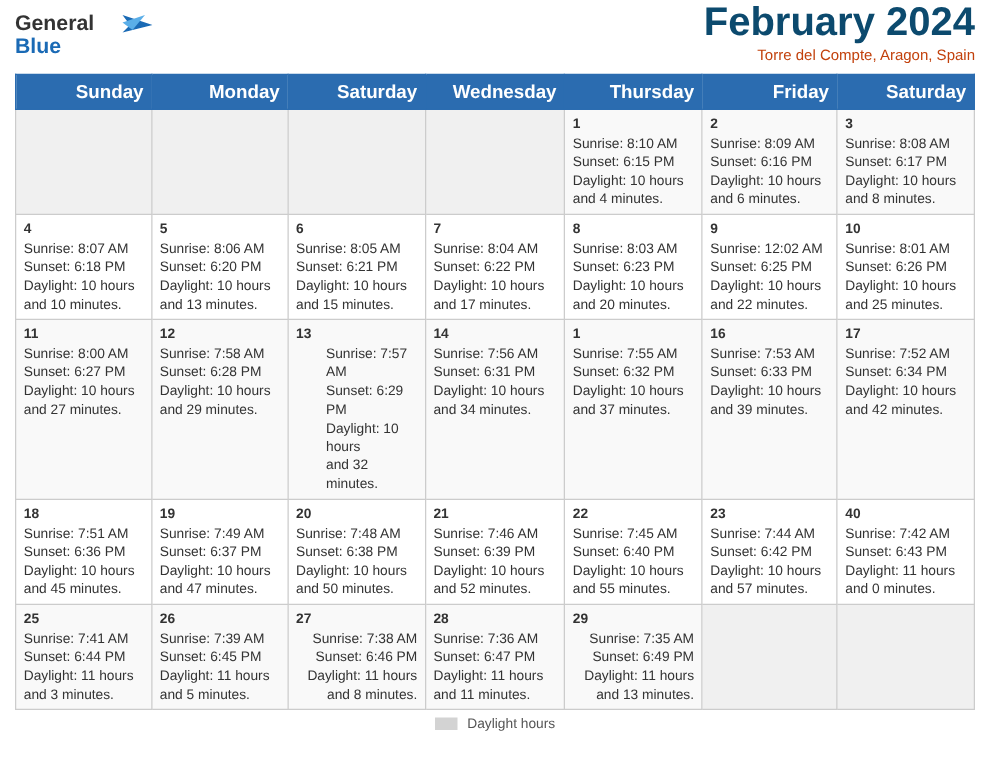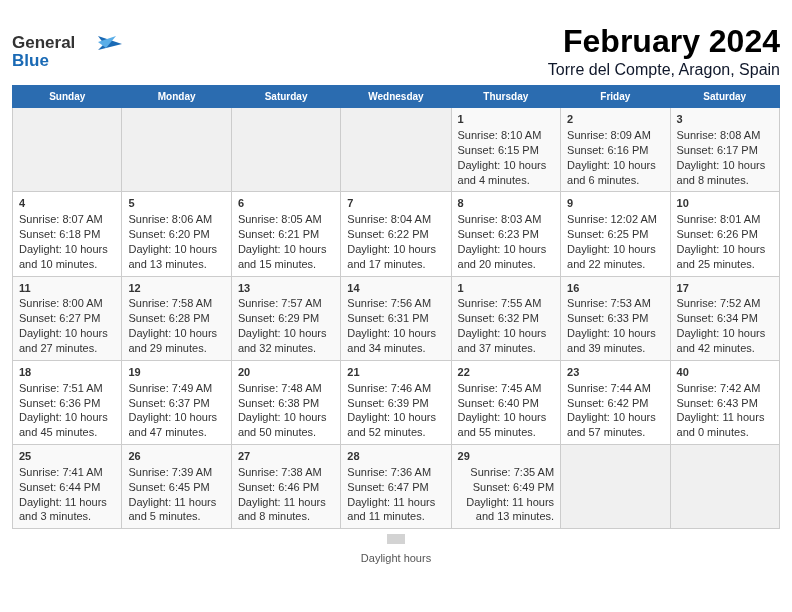--- a/index.html
+++ b/index.html
@@ -5,59 +5,59 @@
     * { margin: 0; padding: 0; box-sizing: border-box; }
     body {
       font-family: Arial, sans-serif;
       background: #fff;
       width: 792px;
       height: 612px;
       overflow: hidden;
     }
     .container {
       width: 792px;
-      padding: 24px 12px 6px 12px;
+      padding: 0 12px 6px 12px;
     }
     .header {
       display: flex;
       align-items: flex-start;
       justify-content: space-between;
       margin-bottom: 6px;
     }
     .logo {
       display: flex;
       align-items: center;
       margin-top: 4px;
     }
     .title-block {
       text-align: right;
     }
     .main-title {
       font-size: 32px;
       font-weight: bold;
-      color: #000000;
+      color: #0c4a6e;
       line-height: 1.1;
     }
     .subtitle {
-      font-size: 16px;
-      color: #0f172a;
+      font-size: 12px;
+      color: #c2410c;
       margin-top: 2px;
     }
     table {
       width: 100%;
       border-collapse: collapse;
       font-size: 10px;
     }
     thead tr th {
       background-color: #2b6cb0;
       color: #fff;
       font-weight: bold;
-      font-size: 10px;
+      font-size: 15px;
       padding: 5px 6px;
-      text-align: center;
+      text-align: right;
       border: 1px solid #2b6cb0;
     }
     tbody tr td {
       border: 1px solid #ccc;
       padding: 4px 6px;
       vertical-align: top;
       width: 113px;
       height: 78px;
       color: #333;
       line-height: 1.35;
@@ -83,21 +83,20 @@
       background-color: #f0f0f0 !important;
     }
     .footer {
       display: flex;
       align-items: center;
       justify-content: center;
       margin-top: 5px;
       font-size: 11px;
       color: #555;
       gap: 8px;
-      flex-direction: column;
     }
     .footer-swatch {
       width: 18px;
       height: 10px;
       background: #d3d3d3;
       display: inline-block;
     }
   </style>
 </head>
 <body>
@@ -222,21 +221,21 @@
           </td>
           <td>
             <span class="day-number">12</span>
             <div class="day-info" style="white-space: pre-line;">Sunrise: 7:58 AM
 Sunset: 6:28 PM
 Daylight: 10 hours
 and 29 minutes.</div>
           </td>
           <td>
             <span class="day-number">13</span>
-            <div class="day-info" style="white-space: pre-line;">Sunrise: 7:57 AM
+            <div class="day-info" style="white-space: pre-line; margin-left: 24px;">Sunrise: 7:57 AM
 Sunset: 6:29 PM
 Daylight: 10 hours
 and 32 minutes.</div>
           </td>
           <td>
             <span class="day-number">14</span>
             <div class="day-info" style="white-space: pre-line;">Sunrise: 7:56 AM
 Sunset: 6:31 PM
 Daylight: 10 hours
 and 34 minutes.</div>
@@ -324,21 +323,21 @@
           </td>
           <td>
             <span class="day-number">26</span>
             <div class="day-info" style="white-space: pre-line;">Sunrise: 7:39 AM
 Sunset: 6:45 PM
 Daylight: 11 hours
 and 5 minutes.</div>
           </td>
           <td>
             <span class="day-number">27</span>
-            <div class="day-info" style="white-space: pre-line;">Sunrise: 7:38 AM
+            <div class="day-info" style="white-space: pre-line; text-align: right;">Sunrise: 7:38 AM
 Sunset: 6:46 PM
 Daylight: 11 hours
 and 8 minutes.</div>
           </td>
           <td>
             <span class="day-number">28</span>
             <div class="day-info" style="white-space: pre-line;">Sunrise: 7:36 AM
 Sunset: 6:47 PM
 Daylight: 11 hours
 and 11 minutes.</div>

